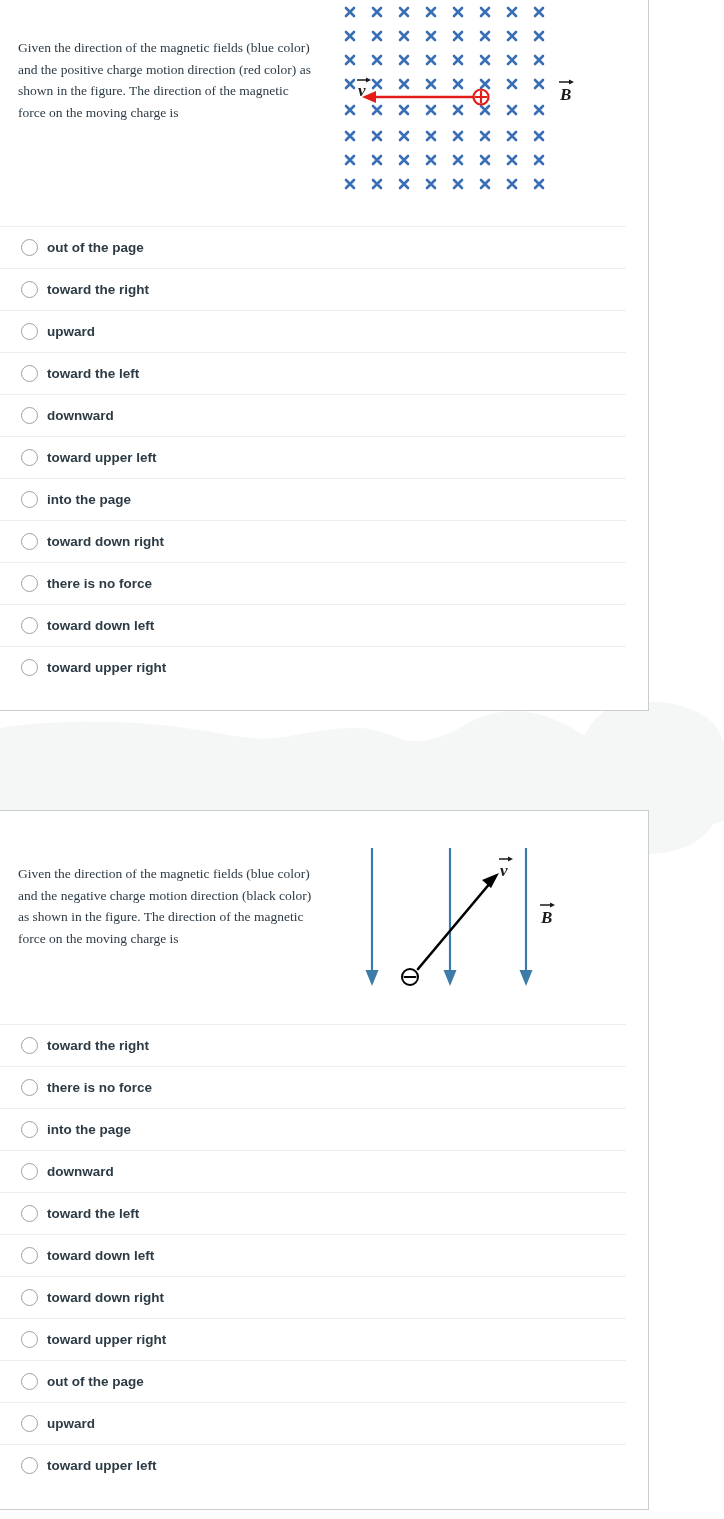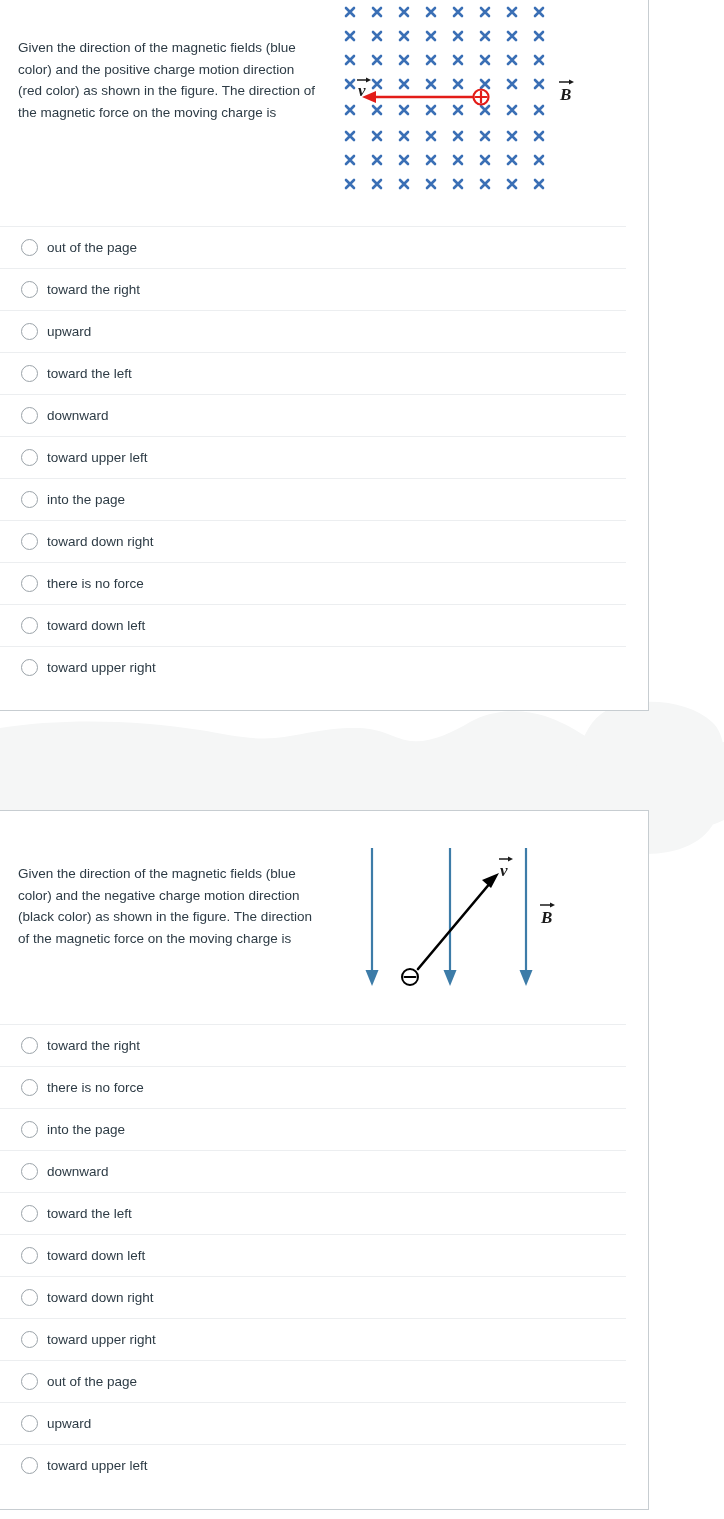--- a/index.html
+++ b/index.html
@@ -51,37 +51,38 @@
   .question-body {
     position: relative;
     height: 100%;
   }
 
   .stem-text {
     position: absolute;
     font-size: 13.5px;
     line-height: 21.5px;
     color: #2d3b45;
-    font-family: Liberation Sans, sans-serif;
+    font-family: Liberation Serif, serif;
   }
   #stem-text-1 { left: 18px; top: 37px; width: 300px; }
   #stem-text-2 { left: 18px; top: 52px; width: 300px; }
 
   
   .figure-holder {
     position: absolute;
   }
   #figure-1 { left: 336px; top: 0px; width: 250px; height: 200px; }
   #figure-2 { left: 355px; top: 33px; width: 220px; height: 160px; }
 
   
   .answers {
     position: absolute;
     left: 0;
     width: 626px;
+    font-weight: bold;
   }
   #answers-1 { top: 226px; }
   #answers-2 { top: 213px; }
 
   .answer-option {
     position: relative;
     height: 42px;
     border-top: 1px solid #eceef0;
     display: flex;
     align-items: center;

